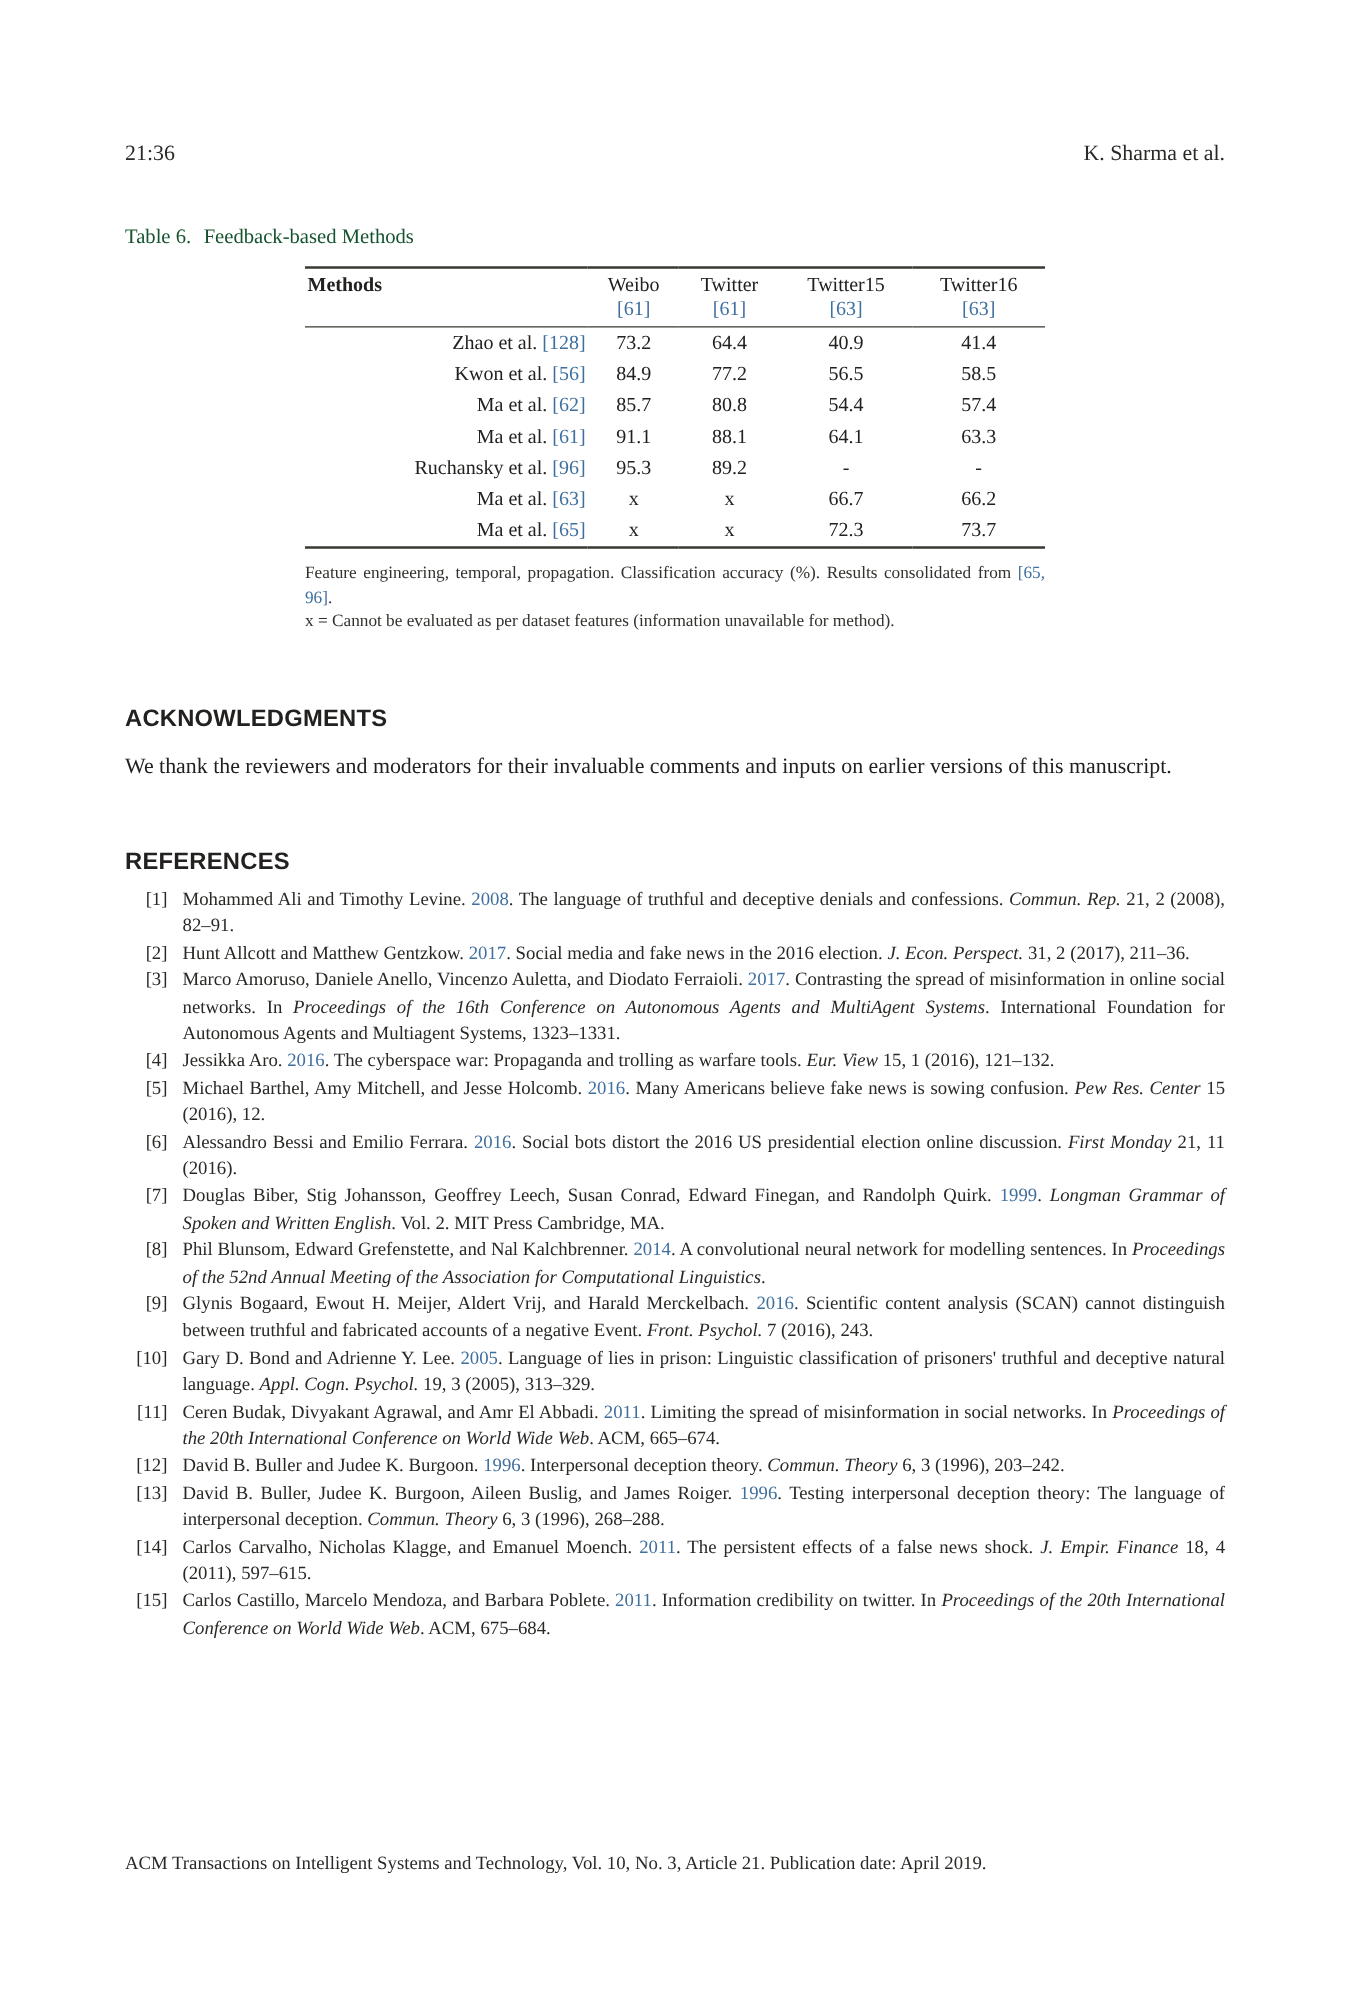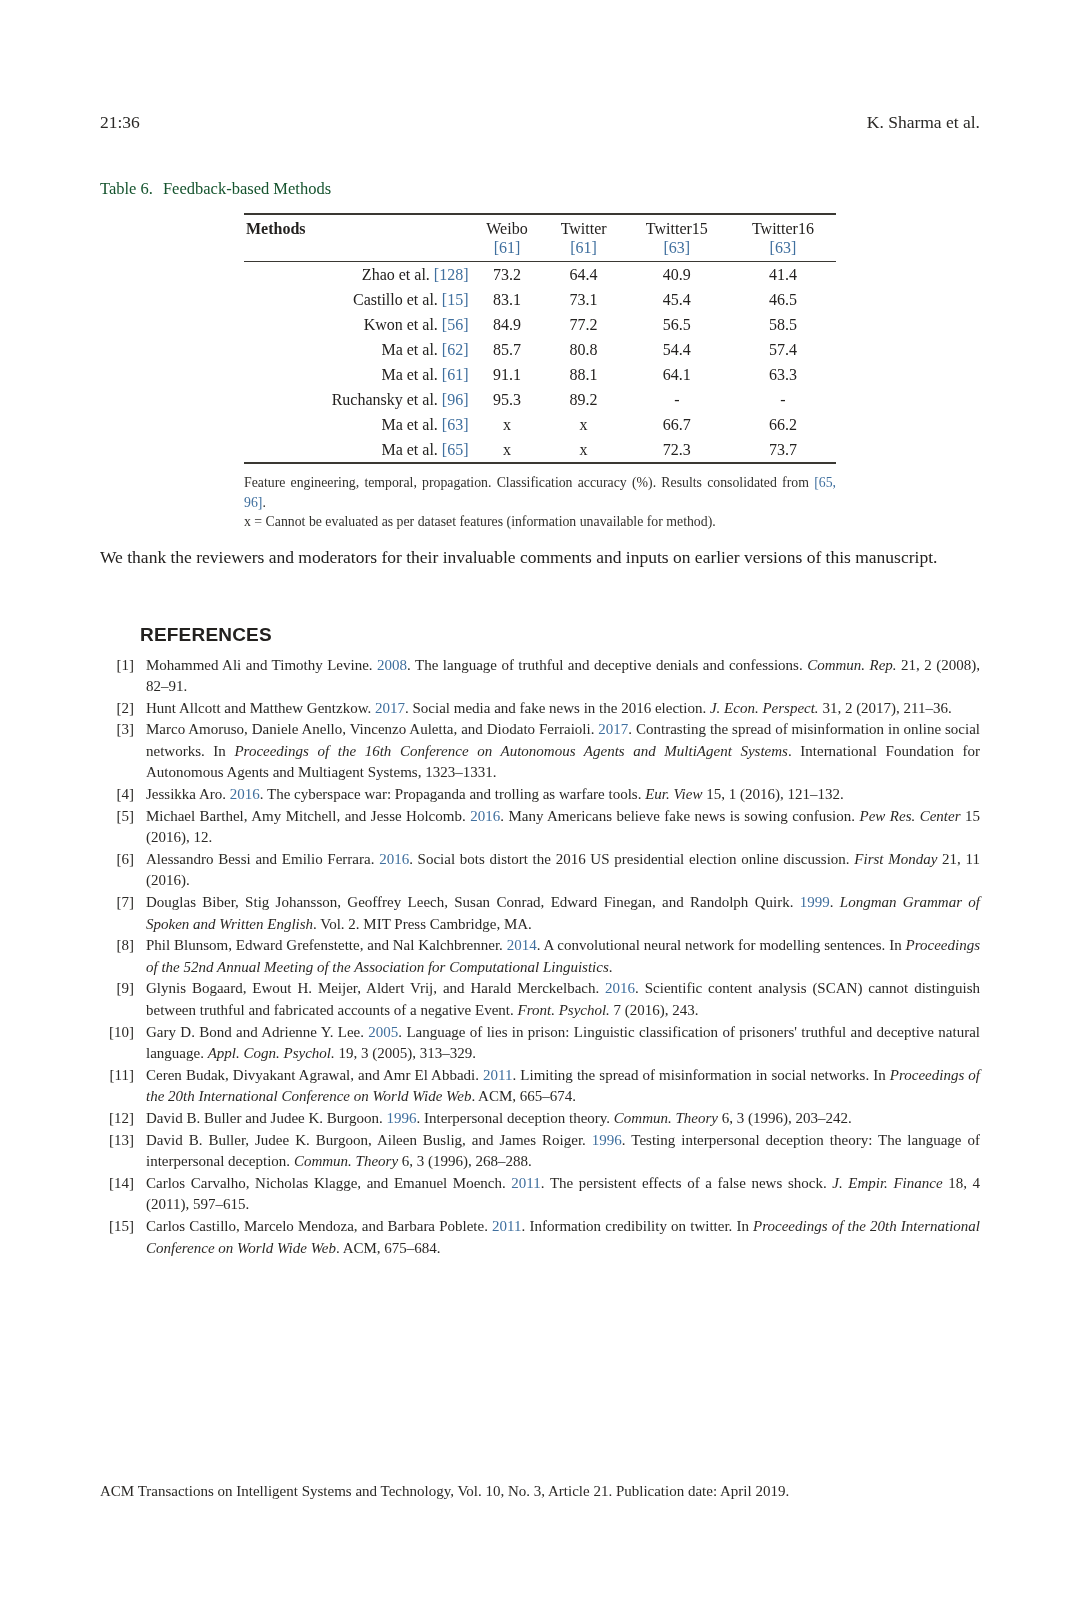--- a/index.html
+++ b/index.html
@@ -63,21 +63,21 @@
     letter-spacing: 0.2px;
   }
   .ack-heading { margin-top: 58px; }
   .body-text {
     margin-top: 12px;
     font-size: 17.5px;
     line-height: 26px;
     text-align: justify;
     color: #23211f;
   }
-  .refs-heading { margin-top: 54px; margin-left: 40px; }
+  .refs-heading { margin-top: 54px; }
 
   .refs { margin-top: 9px; }
   .ref-item {
     display: flex;
     font-size: 15px;
     line-height: 21.6px;
     text-align: justify;
     color: #2a2825;
   }
   .ref-num { width: 34px; text-align: right; flex-shrink: 0; }
@@ -134,27 +134,20 @@
     </thead>
     <tbody>
         <tr>
           <td class="col-methods">Zhao et al. <span class="cite">[128]</span></td>
           <td>73.2</td>
           <td>64.4</td>
           <td>40.9</td>
           <td>41.4</td>
         </tr>
         <tr>
-          <td class="col-methods">Castillo et al. <span class="cite">[15]</span></td>
-          <td>83.1</td>
-          <td>73.1</td>
-          <td>45.4</td>
-          <td>46.5</td>
-        </tr>
-        <tr>
           <td class="col-methods">Kwon et al. <span class="cite">[56]</span></td>
           <td>84.9</td>
           <td>77.2</td>
           <td>56.5</td>
           <td>58.5</td>
         </tr>
         <tr>
           <td class="col-methods">Ma et al. <span class="cite">[62]</span></td>
           <td>85.7</td>
           <td>80.8</td>
@@ -190,20 +183,21 @@
           <td>73.7</td>
         </tr>
       </tbody>
   </table>
 
   <div class="table-notes">
       <p><span>Feature engineering, temporal, propagation. Classification accuracy (%). Results consolidated from </span><span class="link">[65, 96]</span><span>.</span></p>
       <p><span>x = Cannot be evaluated as per dataset features (information unavailable for method).</span></p>
     </div>
 
+  <h2 class="sec-heading ack-heading">ACKNOWLEDGMENTS</h2>
   <p class="body-text">We thank the reviewers and moderators for their invaluable comments and inputs on earlier versions of this manuscript.</p>
 
   <h2 class="sec-heading refs-heading">REFERENCES</h2>
   <div class="refs">
       <div class="ref-item">
         <span class="ref-num">[1]</span>
         <span class="ref-text"><span>Mohammed Ali and Timothy Levine. </span><span class="link">2008</span><span>. The language of truthful and deceptive denials and confessions. </span><span class="it">Commun. Rep.</span><span> 21, 2 (2008), 82–91.</span></span>
       </div>
       <div class="ref-item">
         <span class="ref-num">[2]</span>

